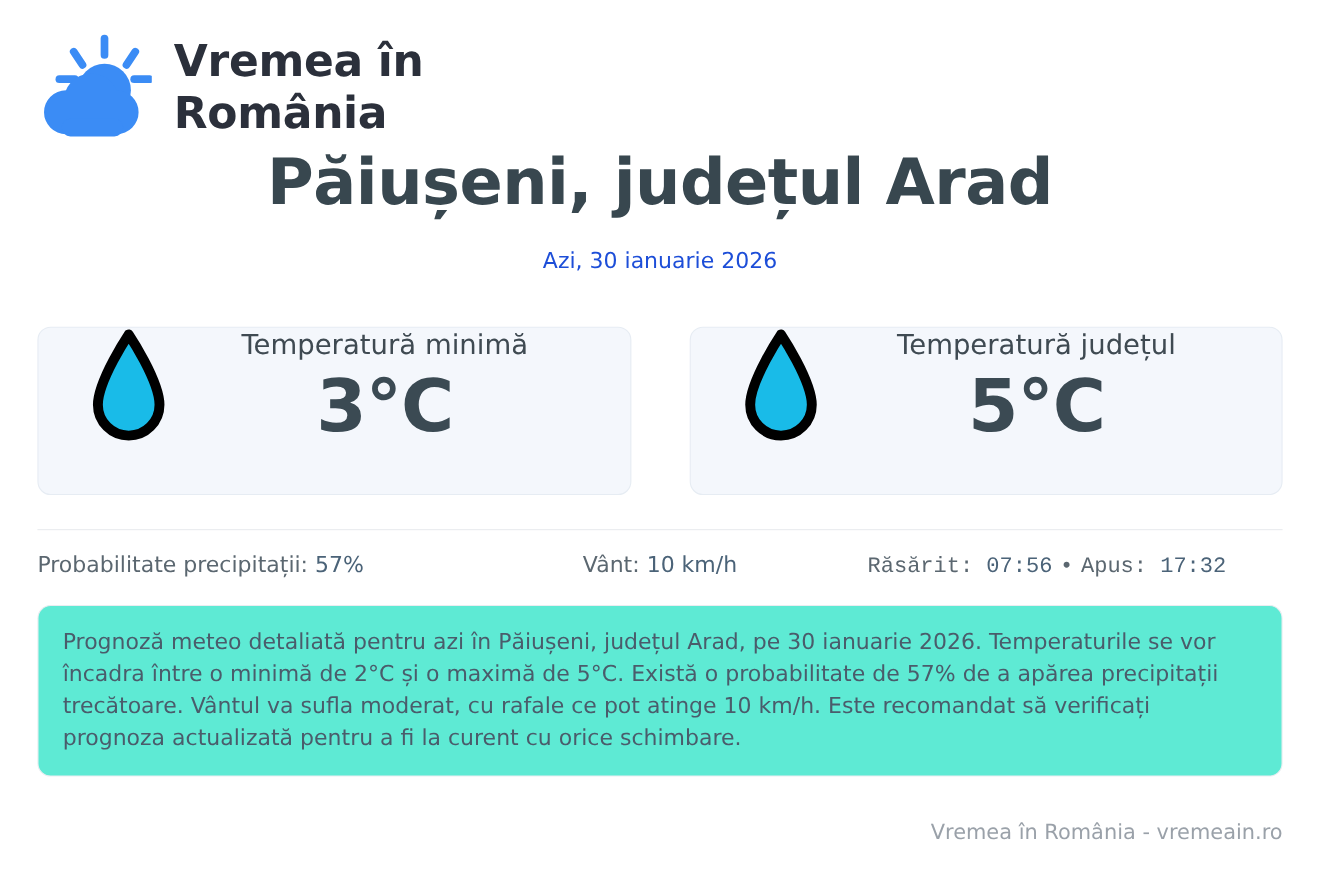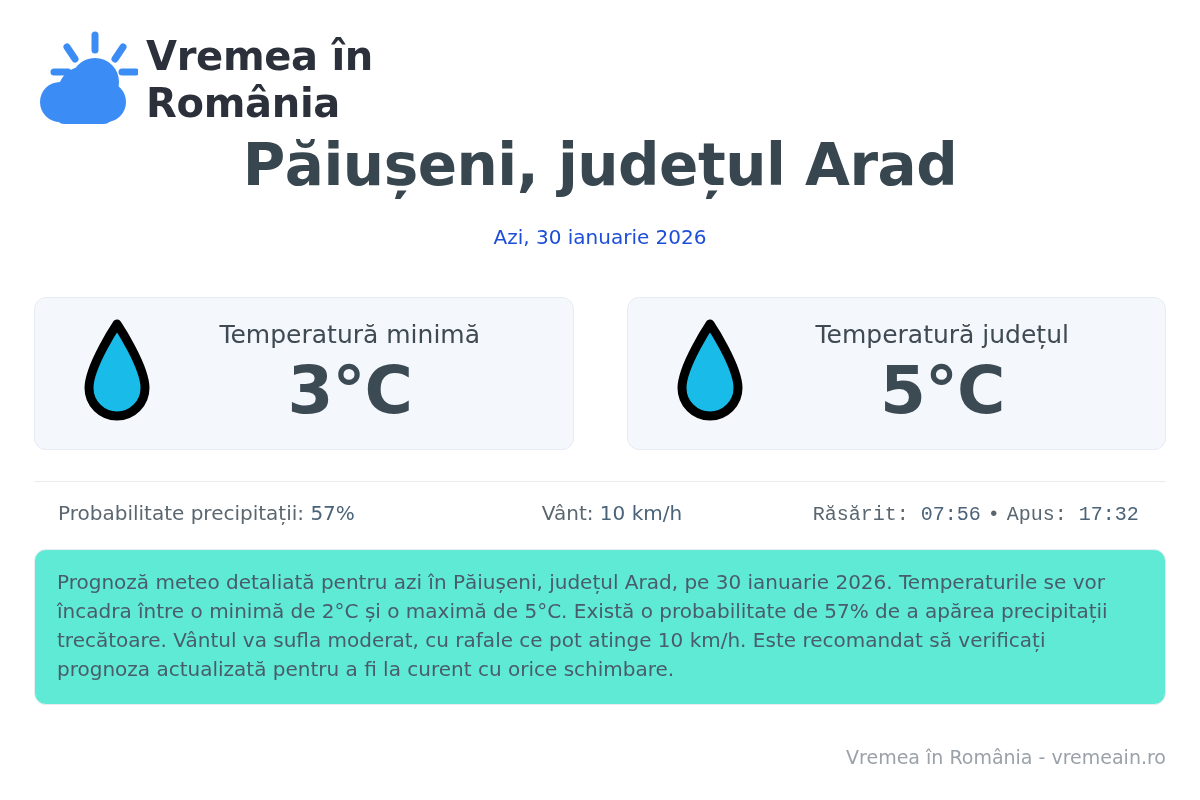--- a/index.html
+++ b/index.html
@@ -19,21 +19,21 @@
     width: 1200px;
     height: 800px;
     box-sizing: border-box;
     padding: 0 34px;
   }
 
   
   .brand {
     display: flex;
     align-items: center;
-    gap: 8px;
+    gap: 20px;
     padding-top: 48px;
     height: 112px;
     box-sizing: border-box;
   }
   .brand-mark {
     width: 104px;
     height: 100px;
     flex: 0 0 104px;
     display: block;
   }
@@ -73,21 +73,20 @@
     margin-top: 41px;
   }
   .temp-card {
     flex: 1 1 0;
     height: 153px;
     box-sizing: border-box;
     background: #f4f7fc;
     border: 1px solid #e6ecf3;
     border-radius: 12px;
     display: flex;
-    align-items: center;
     padding: 0 8px 0 46px;
   }
   .drop-icon {
     width: 72px;
     height: 112px;
     flex: 0 0 72px;
   }
   .temp-text {
     flex: 1 1 auto;
     text-align: center;
@@ -116,21 +115,20 @@
   .stats {
     display: flex;
     align-items: baseline;
     margin-top: 17px;
     font-size: 20px;
     line-height: 28px;
     color: #5b6770;
   }
   .stat {
     flex: 1 1 0;
-    margin-left: 24px;
   }
   .stat-precip { text-align: left; }
   .stat-wind   { text-align: center; }
   .stat-sun    { text-align: left; font-family: Liberation Mono, monospace; }
   .stat-value { color: #4b6378; }
   .sun-sep {
     color: #5b6770;
     padding: 0 7px;
   }
 

